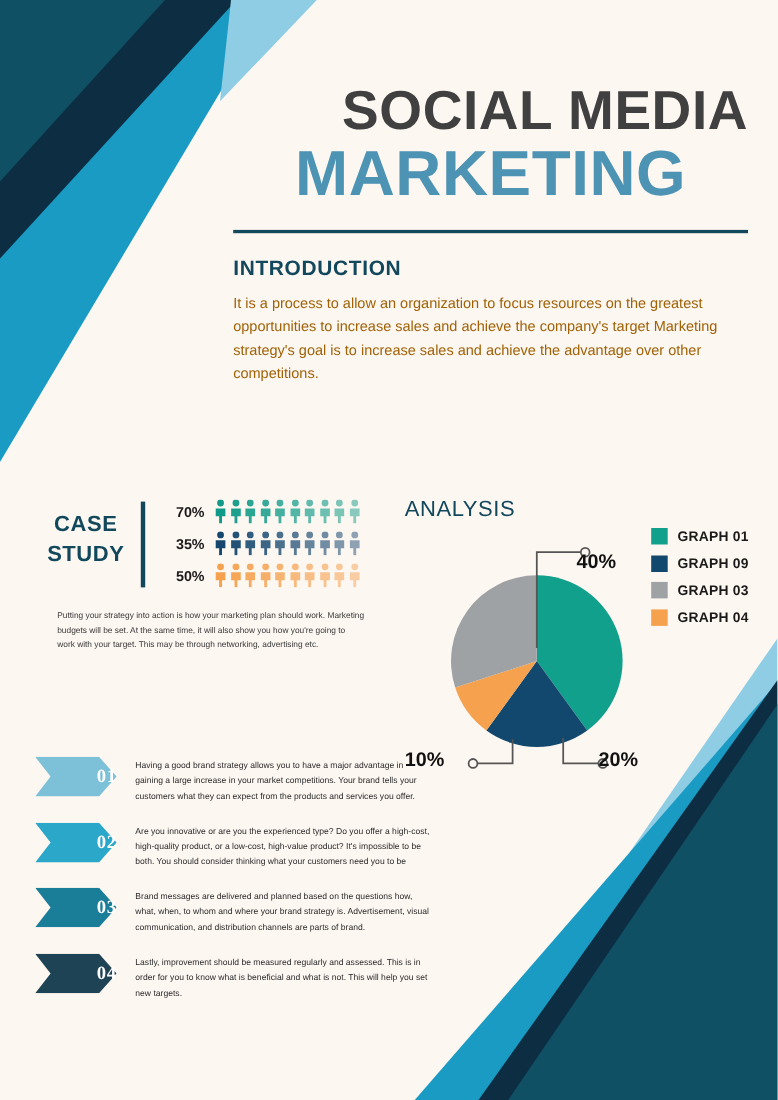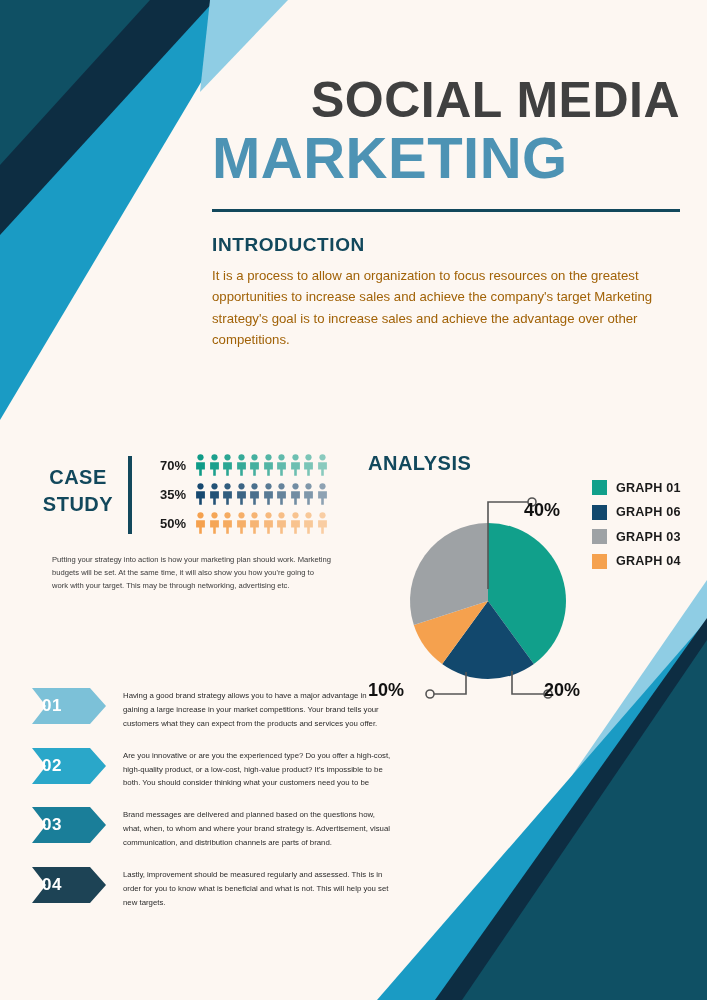--- a/index.html
+++ b/index.html
@@ -23,21 +23,21 @@
 
   
   #header { position:absolute; left:212px; top:75px; width:468px; }
   #title-line1 {
     font-size:50px; font-weight:bold; letter-spacing:0.5px;
     color:#404040; line-height:1.02; text-align:right;
     white-space:nowrap;
   }
   #title-line2 {
     font-size:58px; font-weight:bold; letter-spacing:0.5px;
-    color:#4d93b4; line-height:1.05; text-align:left;
+    color:#4d93b4; line-height:1.05; text-align:center;
     margin-top:2px; white-space:nowrap;
   }
   #title-rule {
     height:3px; background:#12485c; margin-top:20px; width:100%;
   }
   #intro-heading {
     margin-top:22px; font-size:19px; font-weight:bold;
     color:#12485c; letter-spacing:0.6px;
   }
   #intro-body {
@@ -66,21 +66,21 @@
   .cs-people { display:flex; gap:2.5px; align-items:center; }
   .person { width:11px; height:22px; flex:0 0 auto; }
   #cs-caption {
     margin-top:14px; font-size:7.6px; line-height:1.72;
     color:#3a3a3a; width:280px;margin-left:20px;
   }
 
   
   #analysis { position:absolute; left:368px; top:452px; width:310px; }
   #analysis-title {
-    font-size:20px; font-weight:bold; color:#12485c; letter-spacing:0.5px;
+    font-size:20px; font-weight:normal; color:#12485c; letter-spacing:0.5px;
   }
   #pie-area { position:relative; width:310px; height:230px; margin-top:6px; }
   #pie-svg { position:absolute; left:-6px; top:8px; }
   .pie-label {
     position:absolute; font-size:18px; font-weight:bold; color:#111;
   }
   #label-40 { left:156px; top:19px; }
   #label-20 { left:176px; top:199px; }
   #label-10 { left:0px;  top:199px; }
   #legend { position:absolute; left:592px; top:480px; }
@@ -94,21 +94,21 @@
   
   #target { position:absolute; left:32px; top:666px; width:360px; }
   #target-title {
     font-size:20px; font-weight:bold; color:#12485c;
     line-height:1.4; letter-spacing:0.5px;
   }
   #target-list { margin-top:22px; }
   .ta-item { display:flex; align-items:flex-start; margin-bottom:17px; }
   .ta-chevron {
     position:relative; width:74px; height:36px; flex:0 0 auto;
-    display:flex; align-items:center; justify-content:flex-start;
+    display:flex; align-items:center; justify-content:flex-end;font-family:Liberation Serif, serif;
   }
   .ta-chevron svg { position:absolute; left:0; top:0; }
   .ta-num {
     position:relative; font-size:17px; font-weight:bold; color:#ffffff;
     letter-spacing:0.5px; padding-left:10px;
   }
   .ta-text {
     flex:1 1 auto; margin-left:17px; padding-top:1px;
     font-size:7.8px; line-height:1.78; color:#2b2b2b;
   }
@@ -314,21 +314,21 @@
     </div>
   </div>
 
   <div id="legend">
       <div class="legend-item">
         <span class="legend-swatch" style="background: rgb(17, 160, 139);"></span>
         <span class="legend-label">GRAPH 01</span>
       </div>
       <div class="legend-item">
         <span class="legend-swatch" style="background: rgb(18, 72, 109);"></span>
-        <span class="legend-label">GRAPH 06</span>
+        <span class="legend-label">GRAPH 09</span>
       </div>
       <div class="legend-item">
         <span class="legend-swatch" style="background: rgb(158, 162, 165);"></span>
         <span class="legend-label">GRAPH 03</span>
       </div>
       <div class="legend-item">
         <span class="legend-swatch" style="background: rgb(245, 161, 78);"></span>
         <span class="legend-label">GRAPH 04</span>
       </div>
     </div>

